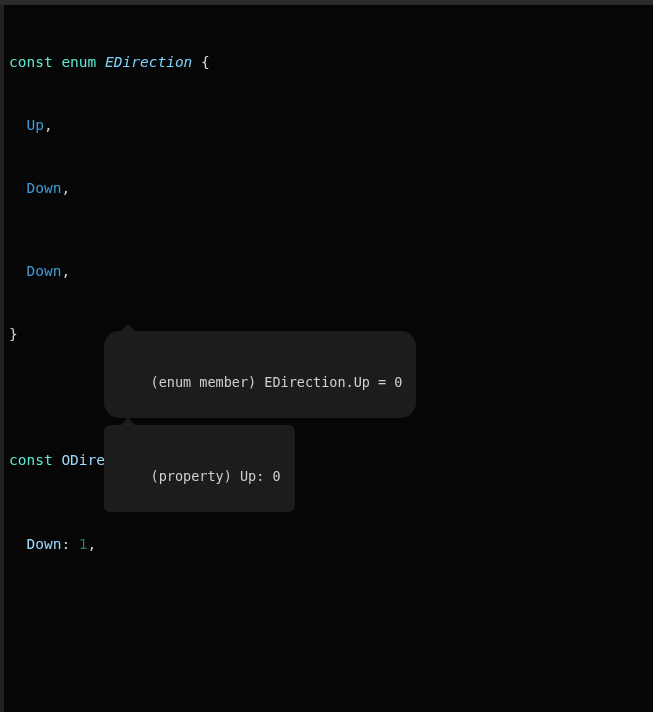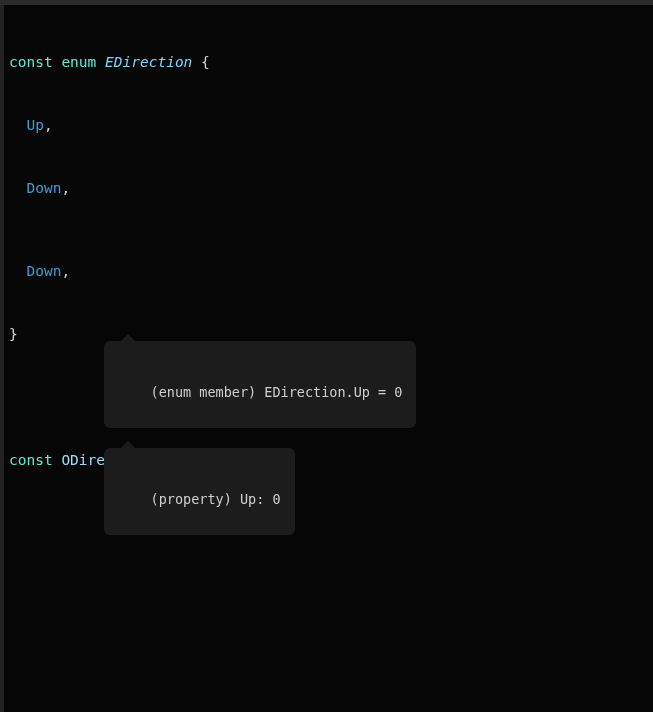--- a/index.html
+++ b/index.html
@@ -83,22 +83,22 @@
   }
   .tooltip .arrow {
     position: absolute;
     top: -7px;
     left: 16px;
     width: 0; height: 0;
     border-left: 8px solid transparent;
     border-right: 8px solid transparent;
     border-bottom: 8px solid #1c1c1c;
   }
-  #tip-enum  { left: 104px; top: 341px; }
-  #tip-prop  { left: 104px; top: 448px; }
+  #tip-enum  { left: 104px; top: 331px; border-radius: 15px; }
+  #tip-prop  { left: 104px; top: 425px; }
 </style>
 </head>
 <body>
 
 <div id="root">
 
   <div class="top-strip"></div>
   <div class="left-strip"></div>
 
   <div class="editor">
@@ -113,20 +113,21 @@
 
 <span class="ln"><span class="plain">  </span><span class="member">Down</span><span class="punc">,</span></span>
 
 <span class="ln"><span class="punc">}</span></span>
 
 <span class="ln"> </span>
 
 <span class="ln"><span class="kw">const</span><span class="plain"> </span><span class="prop">ODirection</span><span class="punc"> = {</span></span>
 
 
+<span class="ln"><span class="plain">  </span><span class="prop">Down</span><span class="punc">: </span><span class="num">1</span><span class="punc">,</span></span>
 
 
 
 
 
 
 
 
 
 

